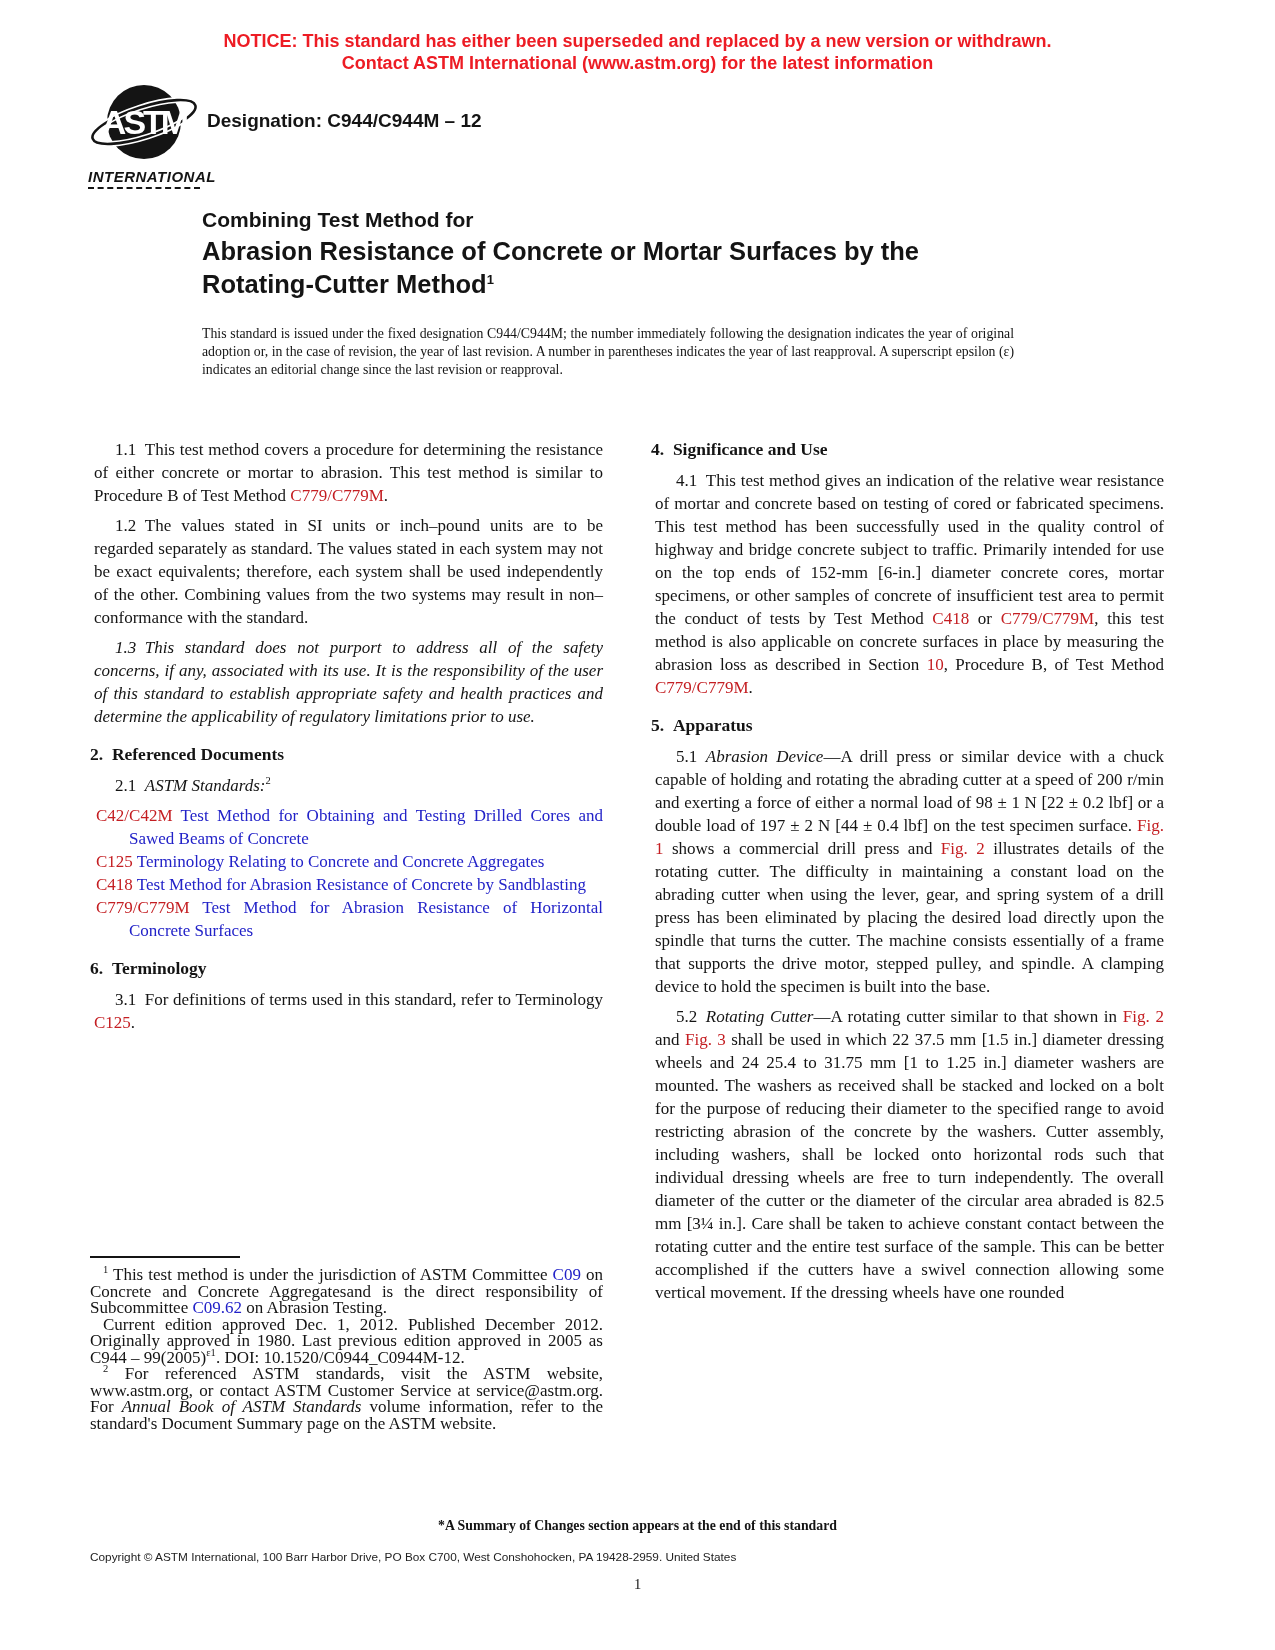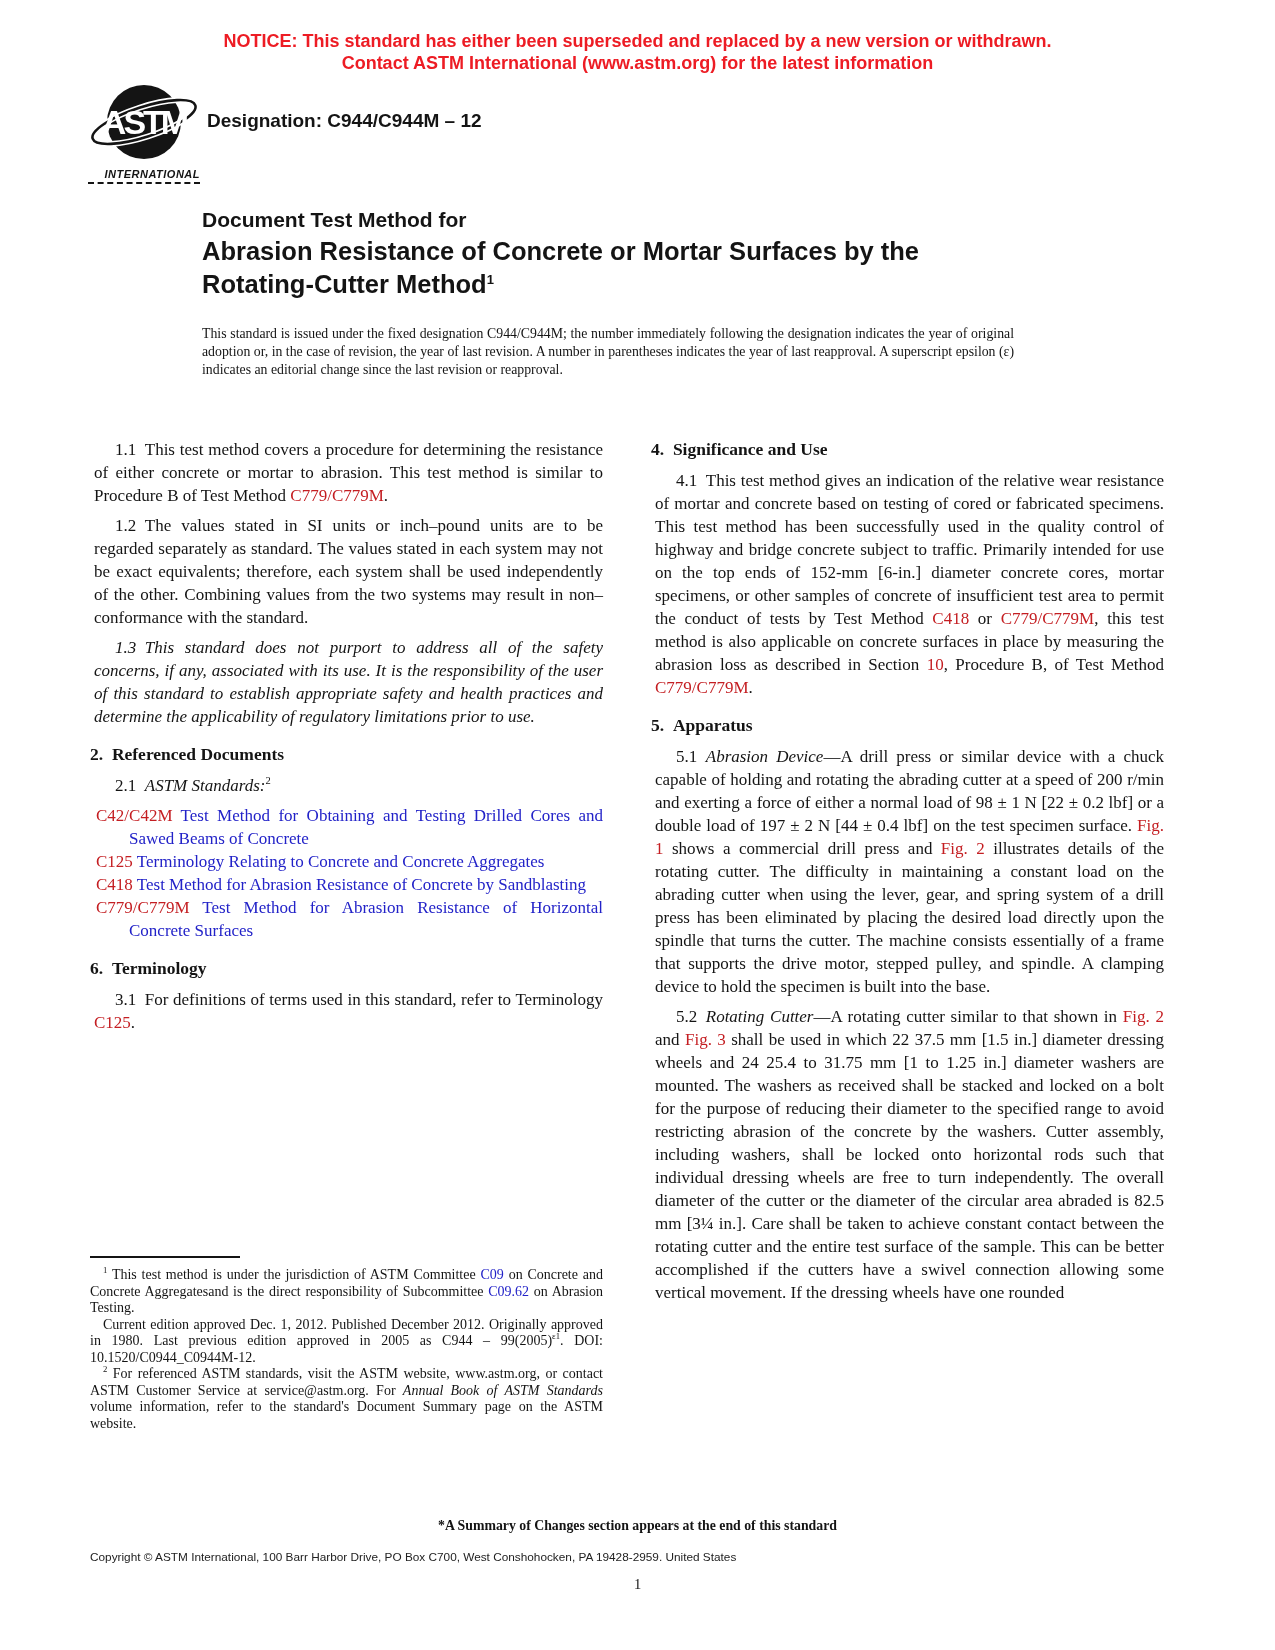--- a/index.html
+++ b/index.html
@@ -27,21 +27,21 @@
     font-weight:bold;
     font-size:18px;
     line-height:22px;
     color:var(--notice-red);
   }
   
   .logo{position:absolute; left:88px; top:80px; width:112px; text-align:right;}
   .logo-sub{
     font-family:"Liberation Sans", sans-serif;
     font-weight:bold; font-style:italic;
-    font-size:11px; letter-spacing:.5px;
+    font-size:15px; letter-spacing:.5px;
     border-bottom:2px dashed var(--ink);
     padding-bottom:2px; margin-top:-2px;
   }
   .designation{
     position:absolute; left:207px; top:110px;
     font-family:"Liberation Sans", sans-serif;
     font-weight:bold; font-size:19px; color:var(--ink);
   }
   
   .title-block{position:absolute; left:202px; top:205px; width:830px;
@@ -64,21 +64,21 @@
   }
   .col h2.first{margin-top:0;}
   .para{margin:0 0 7px 4px; text-align:justify; text-indent:21px;}
   .ref-item{margin:0 0 0 6px; padding-left:33px; text-indent:-33px; text-align:justify;}
   .ital{font-style:italic;}
   .link-red{color:var(--link-red);}
   .link-blue{color:var(--link-blue);}
   sup{font-size:0.62em; vertical-align:super; line-height:0;}
   
   .footnotes{position:absolute; left:90px; top:1256px; width:513px;
-    font-size:14px; line-height:16.5px;}
+    font-size:17px; line-height:16.5px;}
   .fn-rule{width:150px; border-top:2px solid var(--ink); margin-bottom:9px;}
   .fn{margin:0; text-align:justify; text-indent:13px;}
   
   .summary-note{
     position:absolute; top:1518px; left:0; width:100%;
     text-align:center; font-weight:bold; font-size:13.8px;
   }
   .copyright{
     position:absolute; top:1550px; left:90px; width:1090px;
     font-family:"Liberation Sans", sans-serif;
@@ -105,21 +105,21 @@
       <ellipse cx="56" cy="42" rx="54" ry="15" fill="none" stroke="#ffffff" stroke-width="6" transform="rotate(-18 56 42)"></ellipse>
       <ellipse cx="56" cy="42" rx="54" ry="15" fill="none" stroke="#141414" stroke-width="2.6" transform="rotate(-18 56 42)"></ellipse>
       <text x="56" y="54" text-anchor="middle" font-family="Liberation Sans, sans-serif" font-weight="bold" font-size="34" letter-spacing="-3" fill="#ffffff">ASTM</text>
     </svg>
     <div class="logo-sub">INTERNATIONAL</div>
   </div>
 
   <div class="designation">Designation: C944/C944M – 12</div>
 
   <div class="title-block">
-    <div class="t1">Document Test Method for</div>
+    <div class="t1">Combining Test Method for</div>
     <div class="t2">Abrasion Resistance of Concrete or Mortar Surfaces by the</div>
     <div class="t2"><span>Rotating-Cutter Method</span><sup>1</sup></div>
   </div>
 
   <div class="issuing">This standard is issued under the fixed designation C944/C944M; the number immediately following the designation indicates the year of original adoption or, in the case of revision, the year of last revision. A number in parentheses indicates the year of last reapproval. A superscript epsilon (ε) indicates an editorial change since the last revision or reapproval.</div>
 
   <div class="col col-left">
     <p class="para"><span>1.1 This test method covers a procedure for determining the resistance of either concrete or mortar to abrasion. This test method is similar to Procedure B of Test Method </span><span class="link-red">C779/C779M</span><span>.</span></p>
     <p class="para"><span>1.2 The values stated in SI units or inch–pound units are to be regarded separately as standard. The values stated in each system may not be exact equivalents; therefore, each system shall be used independently of the other. Combining values from the two systems may result in non–conformance with the standard.</span></p>
     <p class="para"><span class="ital">1.3 </span><span class="ital">This standard does not purport to address all of the safety concerns, if any, associated with its use. It is the responsibility of the user of this standard to establish appropriate safety and health practices and determine the applicability of regulatory limitations prior to use.</span></p>

